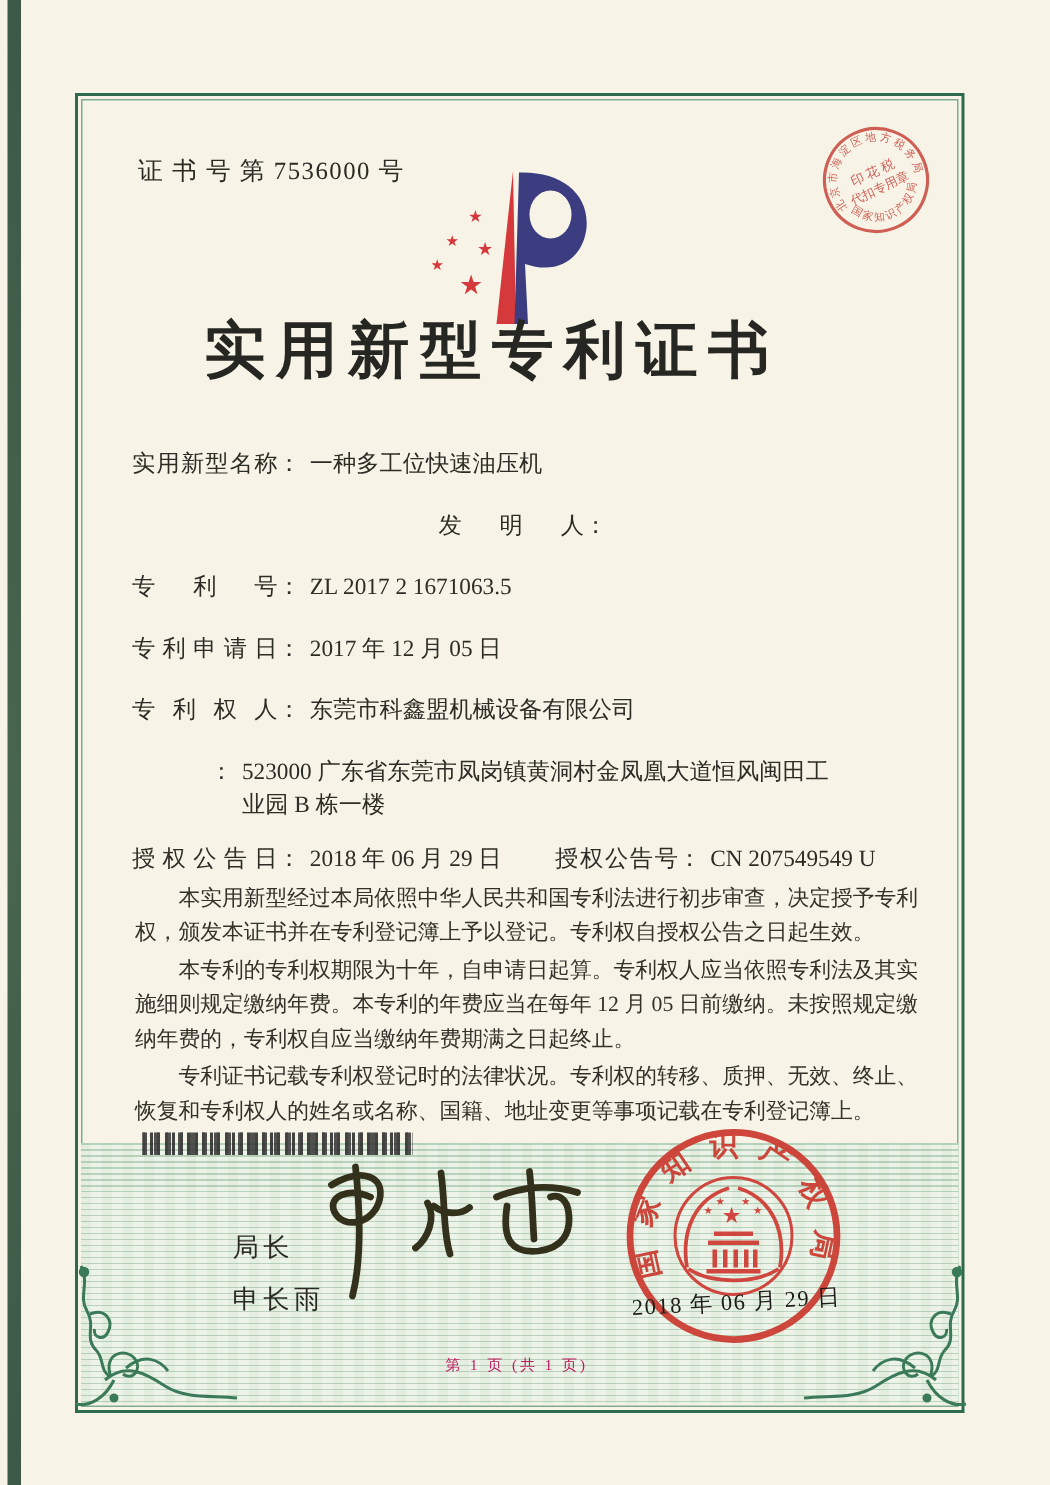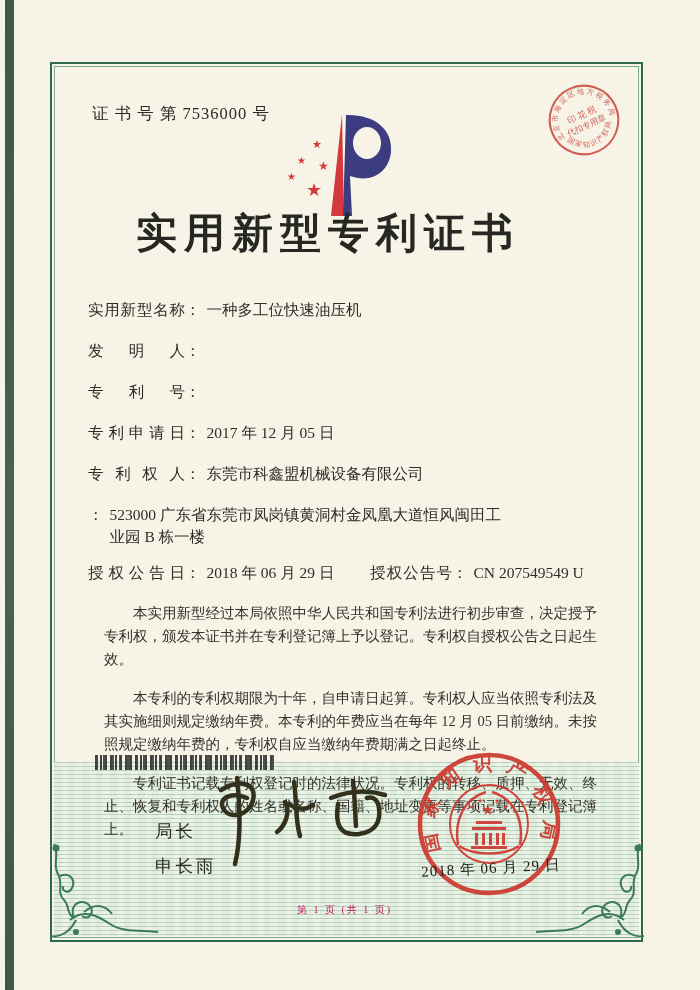--- a/index.html
+++ b/index.html
@@ -15,32 +15,32 @@
   .guilloche{position:absolute;left:54px;top:762px;width:585px;height:174px;
          background-color:#edf3e8;
          background-image:
            repeating-linear-gradient(180deg,rgba(110,165,125,.42) 0 1px,rgba(0,0,0,0) 1px 4px),
            repeating-linear-gradient(90deg,rgba(110,165,125,.07) 0 7px,rgba(0,0,0,0) 7px 14px);}
   .cert-no{position:absolute;left:92px;top:103px;font-size:16.5px;letter-spacing:1px;color:#2b2a24;text-align:center;}
   .logo{position:absolute;left:278px;top:110px;width:136px;height:110px;}
   .title{position:absolute;left:50px;top:206px;width:556px;text-align:center;
          font-size:41px;font-weight:600;letter-spacing:7px;color:#262622;}
   .fields{position:absolute;left:88px;top:299px;width:527px;font-size:15.5px;}
-  .frow{display:flex;margin-bottom:19px;line-height:22px;}
+  .frow{display:flex;margin-bottom:19px;line-height:22px;justify-content:center;}
   .flabel{display:inline-block;width:97px;text-align:justify;text-align-last:justify;flex:none;}
   .fcolon{flex:none;margin-right:6px;}
   .fvalue{flex:1;}
   .fvalue-address{flex:none;width:402px;}
   .frow-addr{margin-bottom:14px;}
   .fhalf{display:flex;flex:none;width:282px;}
   .fhalf2{display:flex;flex:1;}
   .fhalf2 .flabel{width:82px;}
   .paras{position:absolute;left:88px;top:586px;width:526px;font-size:14.5px;line-height:23px;
          color:#33312a;}
-  .paras p{margin:16px;text-indent:2em;}
+  .paras p{margin:2px;text-indent:2em;}
   .barcode{position:absolute;left:95px;top:755px;width:180px;height:15px;opacity:.88;
          background-image:
            repeating-linear-gradient(90deg,#2b2b2b 0 2px,rgba(0,0,0,0) 2px 5px),
            repeating-linear-gradient(90deg,#3a3a3a 0 3px,rgba(0,0,0,0) 3px 8px);}
   .signoff{position:absolute;left:155px;top:819px;font-size:17.5px;letter-spacing:3px;color:#2b2a22;}
   .signoff div{margin-bottom:11px;}
   .signature{position:absolute;left:193px;top:768px;width:215px;height:110px;}
   .seal{position:absolute;left:414px;top:749px;width:150px;height:150px;opacity:.93;}
   .seal-date{position:absolute;left:416px;top:859px;width:150px;text-align:center;
          font-size:15px;color:#1d1c18;transform:rotate(-3deg);letter-spacing:1px;}
@@ -86,20 +86,21 @@
     <span class="fcolon">：</span>
     <span class="fvalue">一种多工位快速油压机</span>
   </div>
   <div class="frow">
     <span class="flabel">发明人</span>
     <span class="fcolon">：</span>
   </div>
   <div class="frow">
     <span class="flabel">专利号</span>
     <span class="fcolon">：</span>
+    <span class="fvalue">ZL 2017 2 1671063.5</span>
   </div>
   <div class="frow">
     <span class="flabel">专利申请日</span>
     <span class="fcolon">：</span>
     <span class="fvalue">2017 年 12 月 05 日</span>
   </div>
   <div class="frow">
     <span class="flabel">专利权人</span>
     <span class="fcolon">：</span>
     <span class="fvalue">东莞市科鑫盟机械设备有限公司</span>

